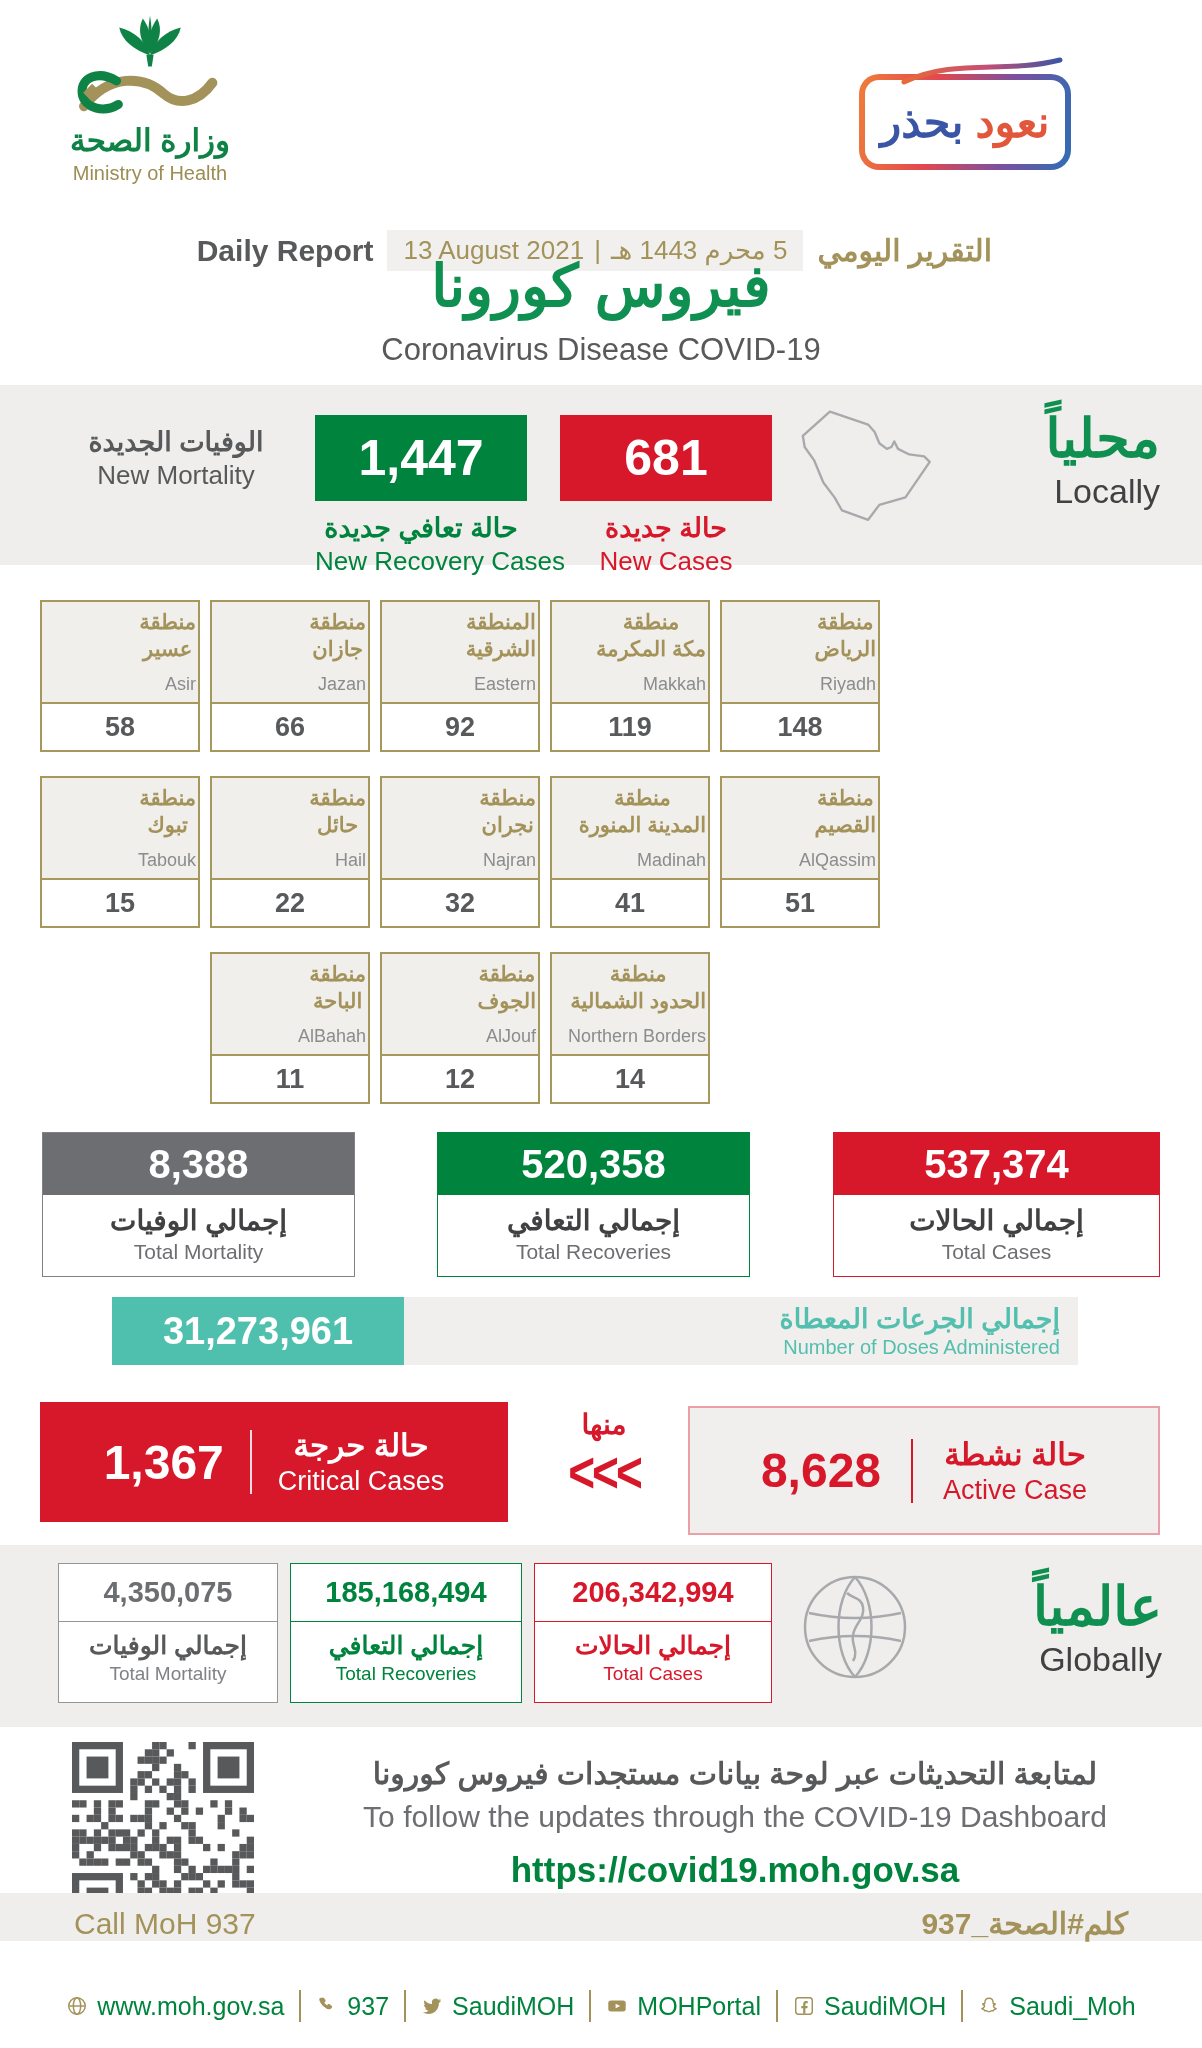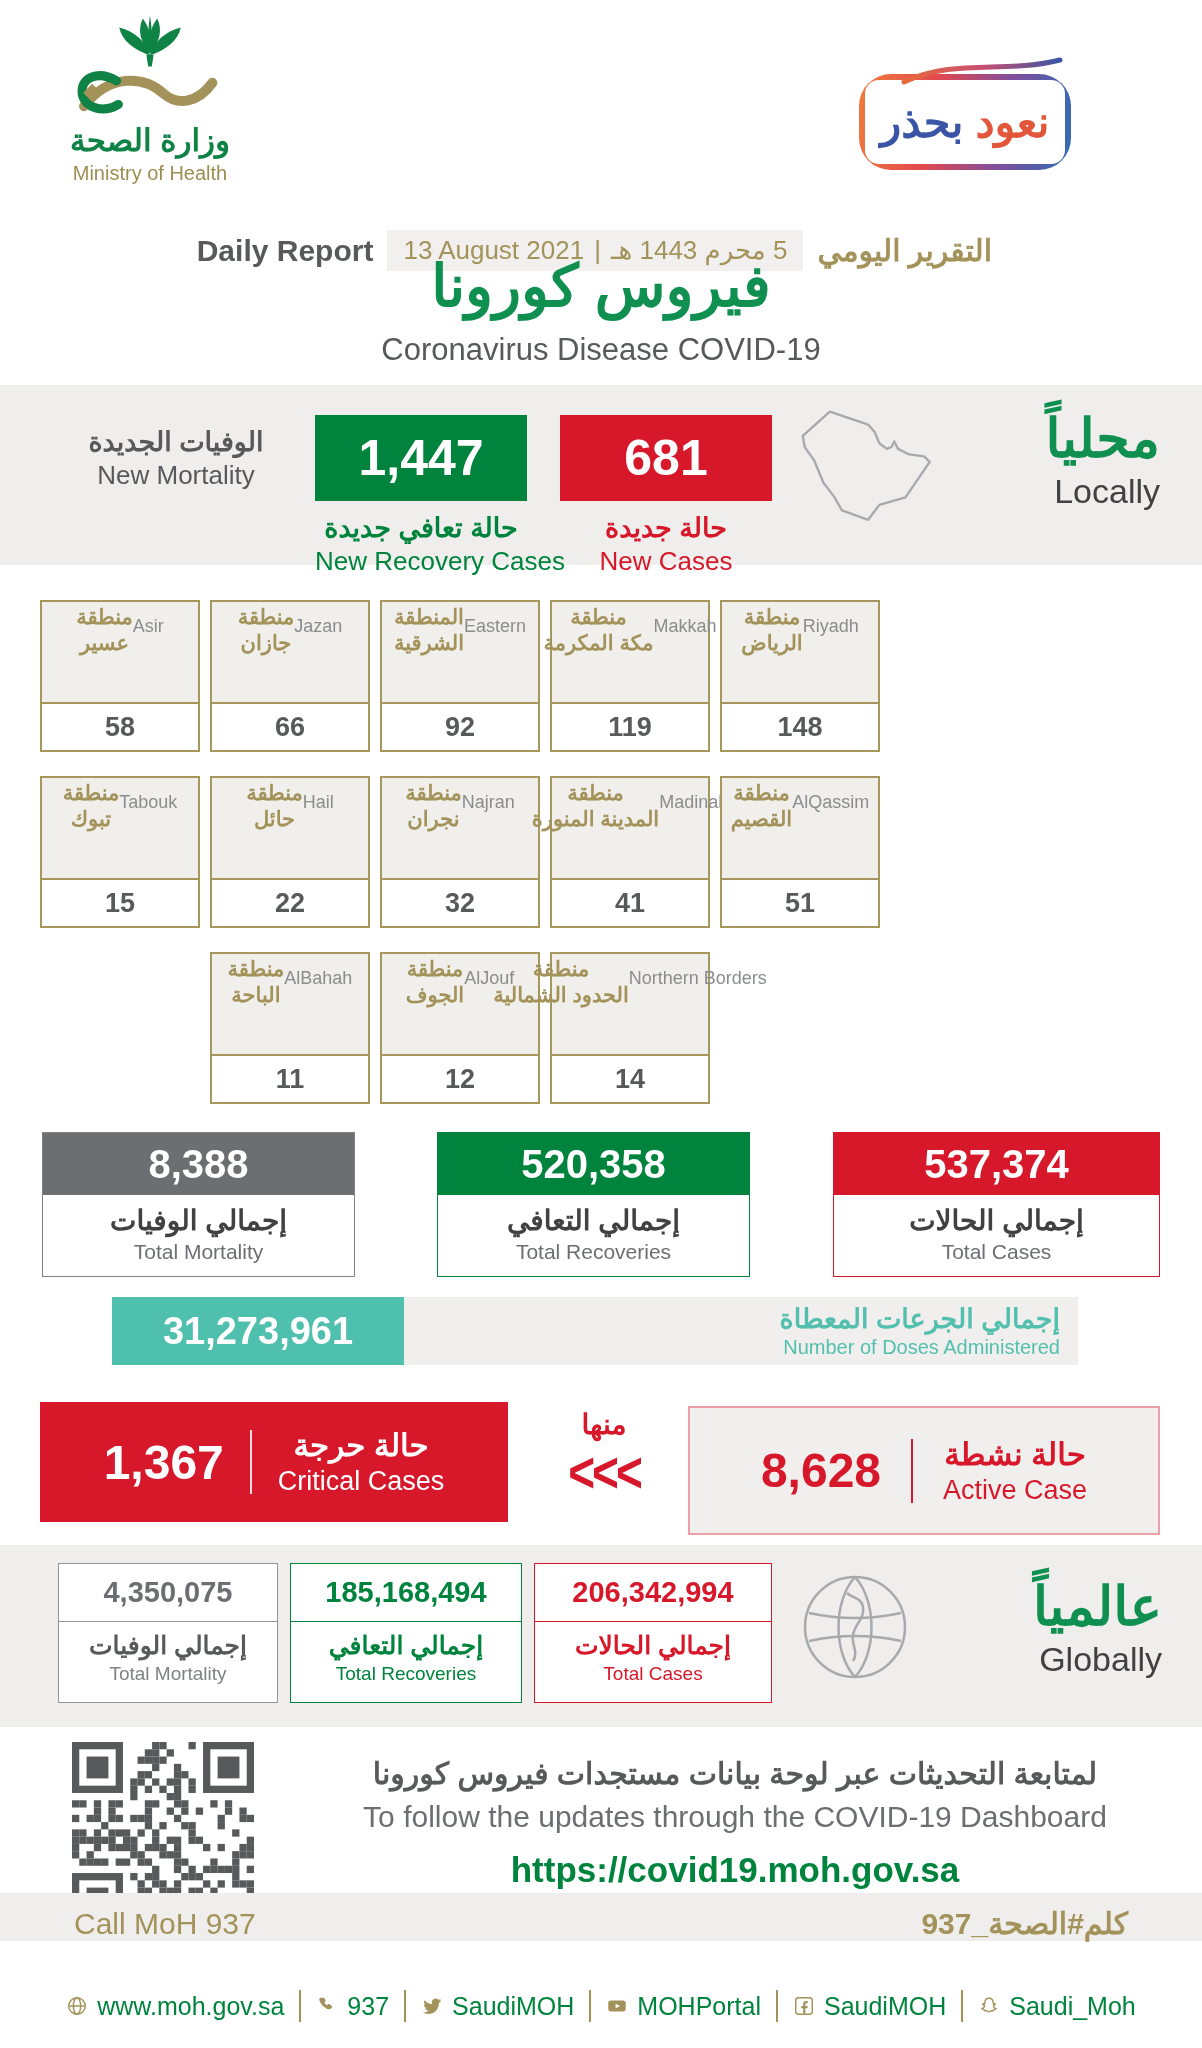--- a/index.html
+++ b/index.html
@@ -9,21 +9,21 @@
   *{margin:0;padding:0;box-sizing:border-box}
   body{background:#fff;font-family:"Liberation Sans",sans-serif}
   .page{position:relative;width:1202px;height:2048px;background:#fff;overflow:hidden}
   .abs{position:absolute}
 
   
   .logo{left:50px;top:14px;width:200px;text-align:center}
   .logo-ar{font-size:31px;font-weight:bold;color:#0e8345;margin-top:0}
   .logo-en{font-size:20px;color:#9c8d53;margin-top:3px}
 
-  .badge{right:131px;top:74px;width:212px;height:96px;border-radius:32px;padding:6px;
+  .badge{right:131px;top:74px;width:212px;height:96px;border-radius:20px;padding:6px;
     background:linear-gradient(100deg,#ef7d3b,#e2484e 35%,#7e4f9e 68%,#2f6db5)}
   .badge-inner{width:100%;height:100%;background:#fff;border-radius:14px;display:flex;align-items:center;justify-content:center}
   .badge-text{font-size:43px;font-weight:bold;line-height:1}
   .bw1{color:#e2573b}.bw2{color:#3b55a6}
   .badge-swoosh{position:absolute;top:-20px;right:6px;width:165px;height:32px}
 
   .report-line{top:230px;right:210px;display:flex;align-items:center;gap:14px;white-space:nowrap}
   .dr-en{font-size:30px;font-weight:bold;color:#58595b}
   .date-box{background:#f1f0ee;padding:5px 16px;font-size:26px;color:var(--gold);display:inline-flex;gap:10px;align-items:center}
   .dr-ar{font-size:30px;font-weight:bold;color:var(--gold)}
@@ -46,21 +46,21 @@
   .map{left:786px;top:6px}
   .local-head{right:42px;top:24px;text-align:right}
   .head-ar{font-size:54px;font-weight:bold;color:#0f9051;line-height:1.1}
   .head-en{font-size:34px;color:var(--dark);margin-top:4px}
 
   
   .regions{left:40px;top:600px;width:840px}
   .rrow{display:flex;gap:10px;margin-bottom:24px}
   .rrow3{margin-left:170px}
   .rcard{width:160px;border:2px solid var(--goldb);background:#fff}
-  .rhead{height:102px;background:#f1efec;border-bottom:2px solid var(--goldb);display:flex;flex-direction:row;align-items:flex-start;justify-content:center;padding:2px}
+  .rhead{height:102px;background:#f1efec;border-bottom:2px solid var(--goldb);display:flex;flex-direction:column;align-items:flex-end;justify-content:center;padding:2px}
   .rar{color:var(--gold);font-weight:bold;font-size:21px;line-height:1.25;text-align:center;white-space:nowrap}
   .ren{color:#8a8c8e;font-size:18px;margin-top:12px;white-space:nowrap}
   .rval{height:46px;display:flex;align-items:center;justify-content:center;font-size:27px;font-weight:bold;color:#58595b}
 
   
   .tbox{top:1132px;text-align:center}
   .t-mort{left:42px;width:313px;border:1px solid #808285}
   .t-rec{left:437px;width:313px;border:1px solid var(--green)}
   .t-cases{left:833px;width:327px;border:1px solid var(--red)}
   .tnum{height:62px;display:flex;align-items:center;justify-content:center;color:#fff;font-size:40px;font-weight:bold}

